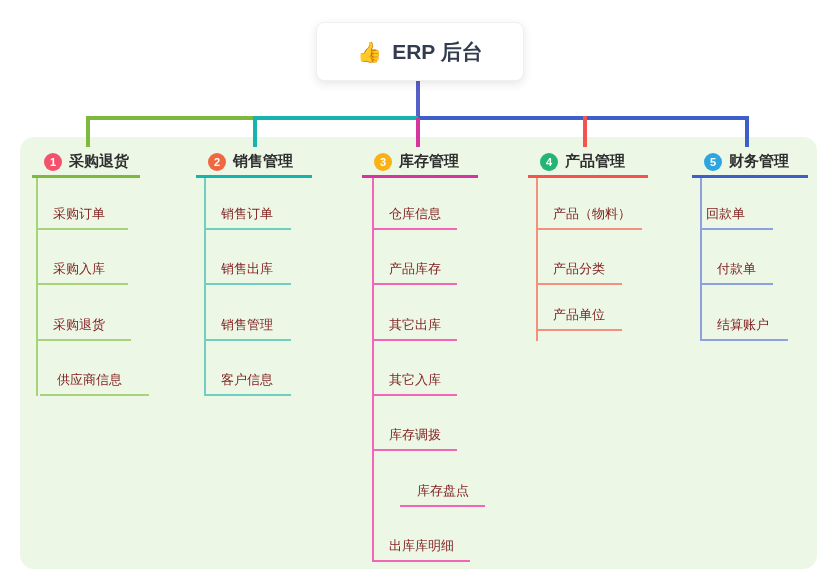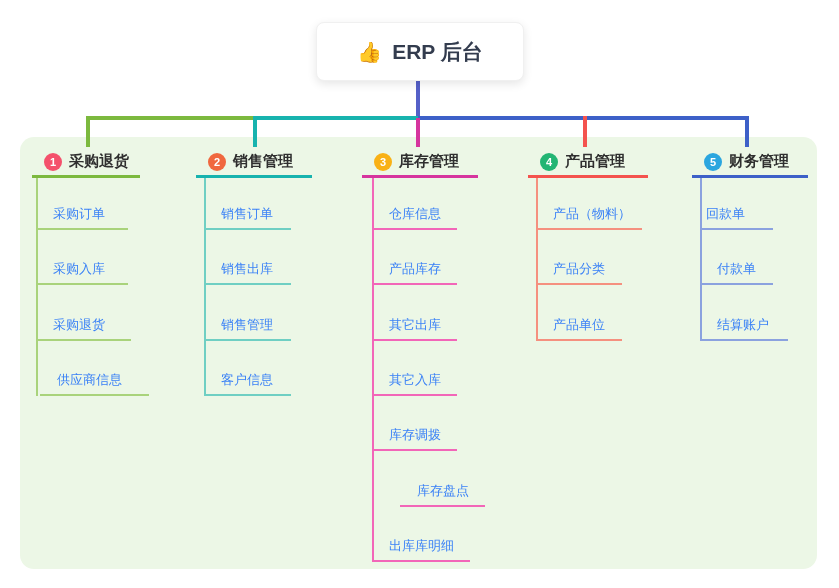--- a/index.html
+++ b/index.html
@@ -28,21 +28,21 @@
   }
   .badge{
     width:18px;height:18px;border-radius:50%;flex:0 0 18px;
     color:#ffffff;font-size:11px;font-weight:700;line-height:18px;
     text-align:center;
   }
   .spine{position:absolute;width:2px;}
   .child{
     position:absolute;height:34px;box-sizing:border-box;
     border-bottom:2px solid;display:flex;align-items:flex-end;
-    padding:0 0 5px 17px;font-size:13px;color:#3b82f6;white-space:nowrap;
+    padding:0 0 5px 17px;font-size:13px;color:#7f1d1d;white-space:nowrap;
   }
 </style>
 </head>
 <body>
 
 <div>
 
   <div class="panel"></div>
 
   <div class="line" style="left:416px;top:79px;width:4px;height:39px;background:#5560C8;"></div>
@@ -127,21 +127,21 @@
     <span class="badge" style="background:#22B573;">4</span>
     <span>产品管理</span>
   </div>
   <div class="spine" style="left:536px;top:178px;height:163px;background:#F5907F;"></div>
   <div class="child" style="left:536px;top:196px;width:106px;border-bottom-color:#F5907F;">
       <span>产品（物料）</span>
     </div>
   <div class="child" style="left:536px;top:251px;width:86px;border-bottom-color:#F5907F;">
       <span>产品分类</span>
     </div>
-  <div class="child" style="left:536px;top:307px;width:86px;border-bottom-color:#F5907F;align-items:flex-end;">
+  <div class="child" style="left:536px;top:297px;width:86px;border-bottom-color:#F5907F;align-items:flex-end;">
       <span>产品单位</span>
     </div>
 
   <div class="branch-header" style="left:692px;width:116px;border-bottom-color:#3D60C8;">
     <span class="badge" style="background:#2BA6DF;">5</span>
     <span>财务管理</span>
   </div>
   <div class="spine" style="left:700px;top:178px;height:163px;background:#8BA2DF;"></div>
   <div class="child" style="left:700px;top:196px;width:73px;border-bottom-color:#8BA2DF;padding-left:6px;">
       <span>回款单</span>

